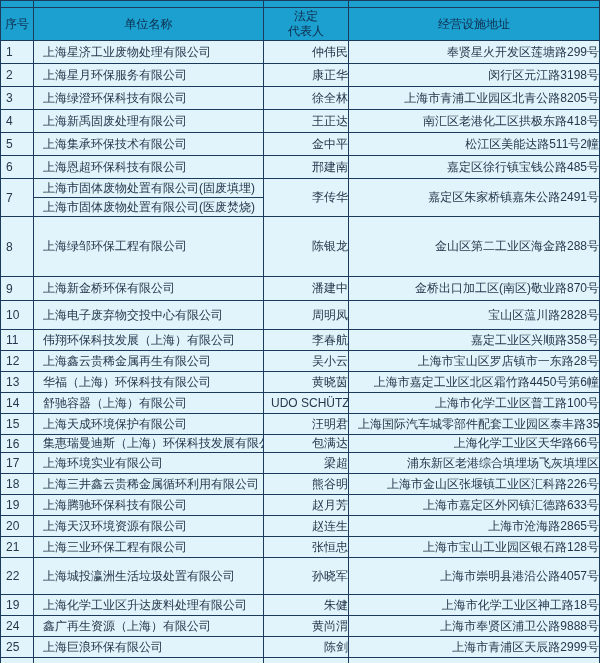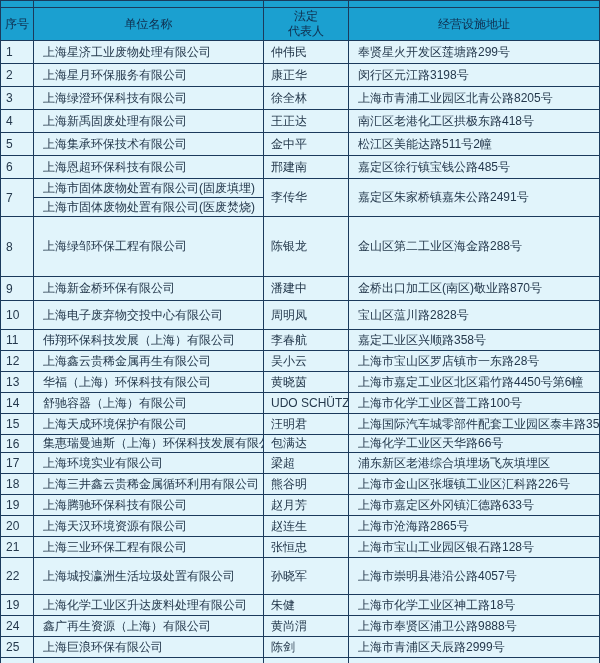--- a/index.html
+++ b/index.html
@@ -18,22 +18,22 @@
   }
   tr.strip th{height:6px;padding:0;}
   tr.head th{height:32px;}
   tr.head th span{display:block;line-height:15px;}
   tbody td{
     background:var(--row-bg);color:var(--body-text);
     font-size:12px;vertical-align:middle;text-align:left;
   }
   td.c-no{padding:0 0 0 5px;}
   td.c-name{padding:0 4px 0 9px;}
-  td.c-rep{padding:0 0 0 7px;}
-  td.c-addr{padding:0 0 0 9px;}
+  td.c-rep{padding:0 0 0 7px;text-align:right;}
+  td.c-addr{padding:0 0 0 9px;text-align:right;}
 </style>
 </head>
 <body>
 
 <div class="page">
   <table>
     <colgroup>
       <col style="width:33px">
         <col style="width:230px">
         <col style="width:85px">

